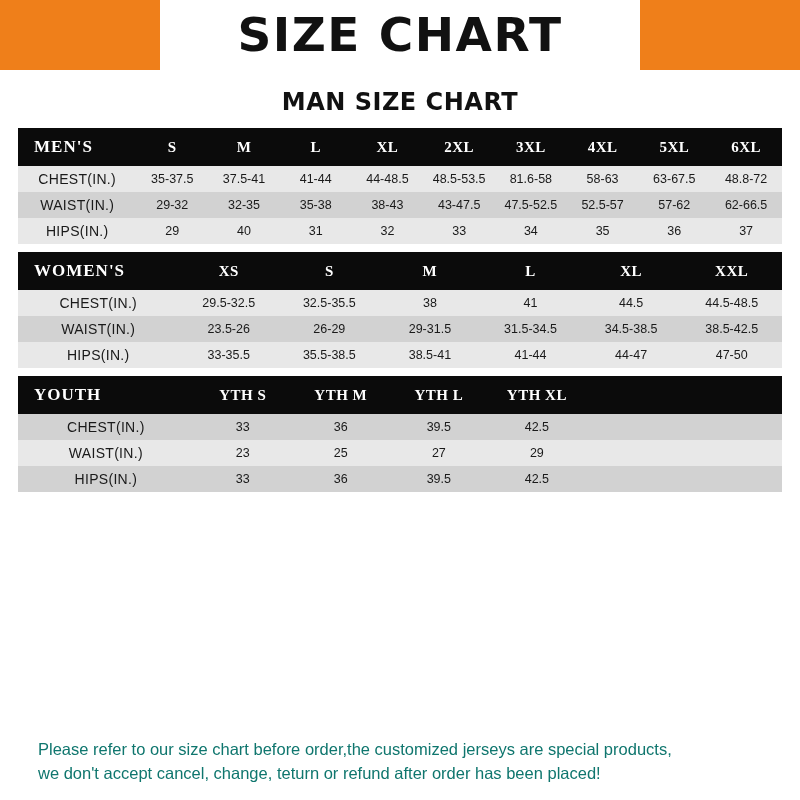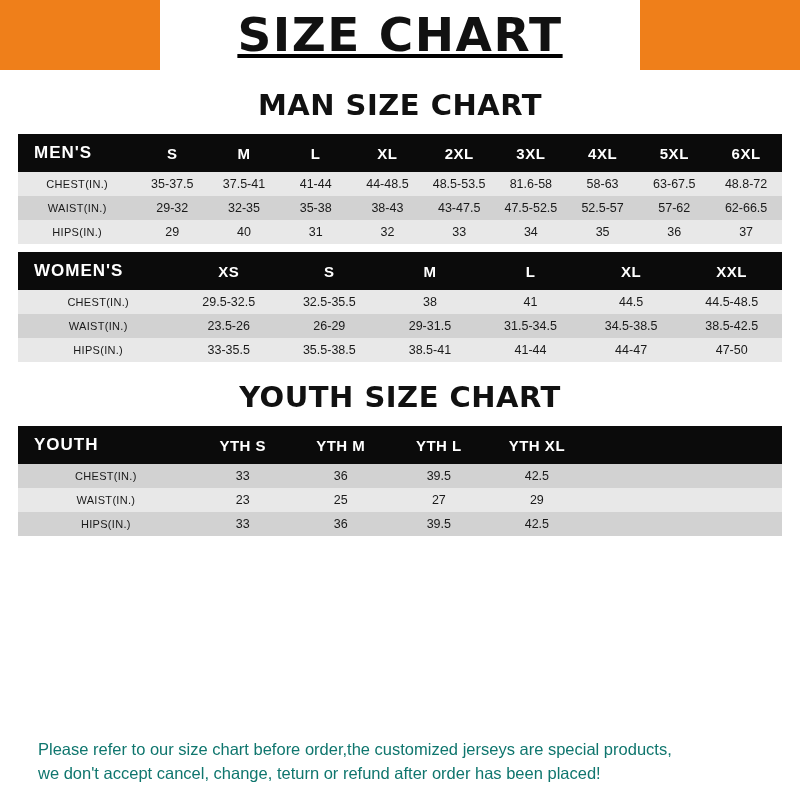--- a/index.html
+++ b/index.html
@@ -25,21 +25,20 @@
 
   
   .header-band {
     position: relative;
     height: 70px;
     background: #ffffff;
     display: flex;
     align-items: center;
     justify-content: center;
     flex: 0 0 auto;
-    text-decoration: underline;
   }
   .header-band .left-bar,
   .header-band .right-bar {
     position: absolute;
     top: 0;
     height: 70px;
     width: 160px;
     background: #ef7f1a;
   }
   .header-band .left-bar { left: 0; }
@@ -65,58 +64,58 @@
     flex-direction: column;
   }
 
   .section {
     margin-top: 8px;
   }
   .section-title {
     text-align: center;
     font-family: "DejaVu Sans", sans-serif;
     font-weight: bold;
-    font-size: 29px;
+    font-size: 24px;
     letter-spacing: 0.5px;
     color: #111111;
     margin: 10px 0 12px 0;
   }
 
   table.size-table {
     width: 100%;
     border-collapse: collapse;
     table-layout: fixed;
   }
   table.size-table thead tr {
     background: #0b0b0b;
   }
   table.size-table thead th {
     color: #ffffff;
-    font-family: Liberation Sans, sans-serif;
+    font-family: Liberation Serif, serif;
     font-weight: bold;
     font-size: 15px;
     padding: 9px 2px;
     text-align: center;
     letter-spacing: 0.5px;
   }
   table.size-table thead th.row-head {
     text-align: left;
     padding-left: 16px;
     font-size: 17px;
     letter-spacing: 1px;
   }
   table.size-table tbody td {
     font-size: 12.5px;
     color: #1a1a1a;
     text-align: center;
     padding: 5px 2px;
     font-family: "Liberation Sans", sans-serif;
   }
   table.size-table tbody td.row-head {
-    font-size: 11px;
+    font-size: 14px;
     letter-spacing: 0.3px;
   }
   table.size-table tbody tr.shade-light { background: #e8e8e8; }
   table.size-table tbody tr.shade-dark { background: #d2d2d2; }
 
   
   .men col.c0 { width: 15.5%; }
   .women col.c0 { width: 21%; }
   .youth col.c0 { width: 23%; }
 
@@ -263,21 +262,20 @@
             <td>38.5-41</td>
             <td>41-44</td>
             <td>44-47</td>
             <td>47-50</td>
           </tr>
         </tbody>
       </table>
     </div>
 
     <div class="section">
-      <div class="section-title">YOUTH SIZE CHART</div>
       <table class="size-table youth">
         <colgroup>
           <col class="c0">
             <col>
             <col>
             <col>
             <col>
             <col>
             <col>
         </colgroup>

